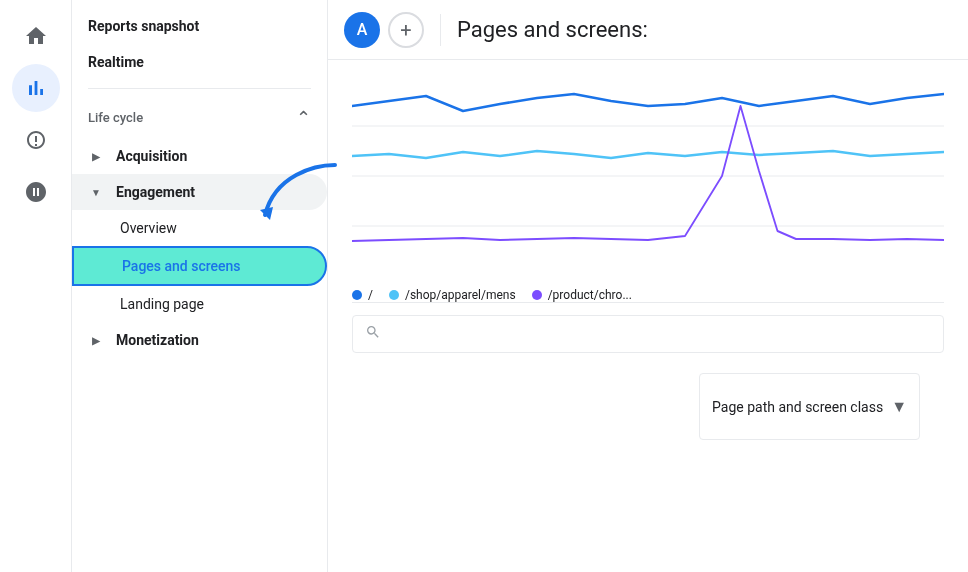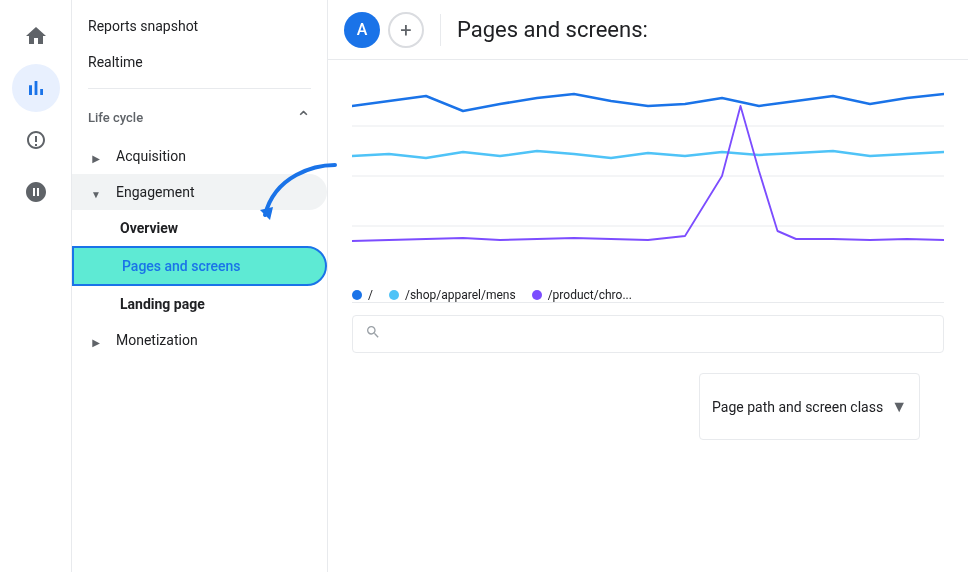--- a/index.html
+++ b/index.html
@@ -54,27 +54,26 @@
       flex-shrink: 0;
       overflow-y: auto;
     }
     .nav-item {
       display: flex;
       align-items: center;
       padding: 10px 16px;
       cursor: pointer;
       font-size: 14px;
       color: #202124;
+      font-weight: 400;
+      user-select: none;
+    }
+    .nav-item.top-level {
       font-weight: 700;
-      user-select: none;
-    }
-    .nav-item.top-level {
-      font-weight: 400;
       font-size: 14px;
-      align-items: flex-end;
     }
     .nav-item.sub-item {
       padding-left: 48px;
     }
     .nav-item.active {
       background: #5eead4;
       color: #1a73e8;
       border-radius: 0 24px 24px 0;
       font-weight: 500;
       border: 2px solid #1a73e8;

